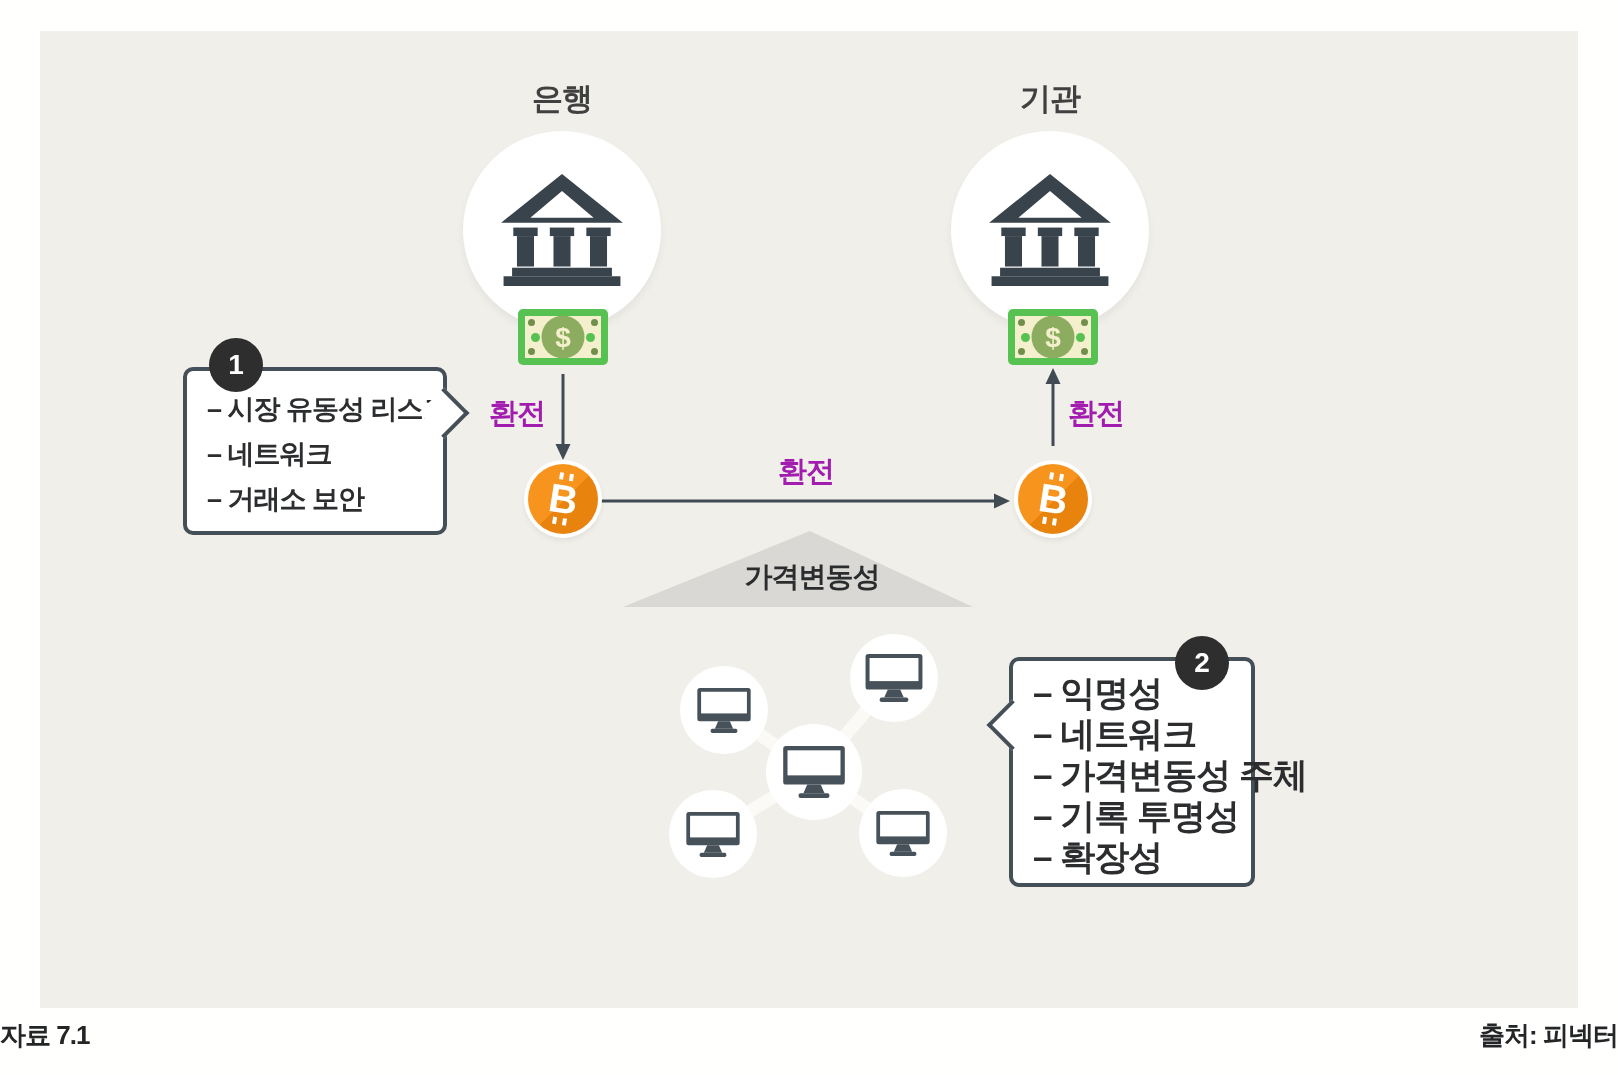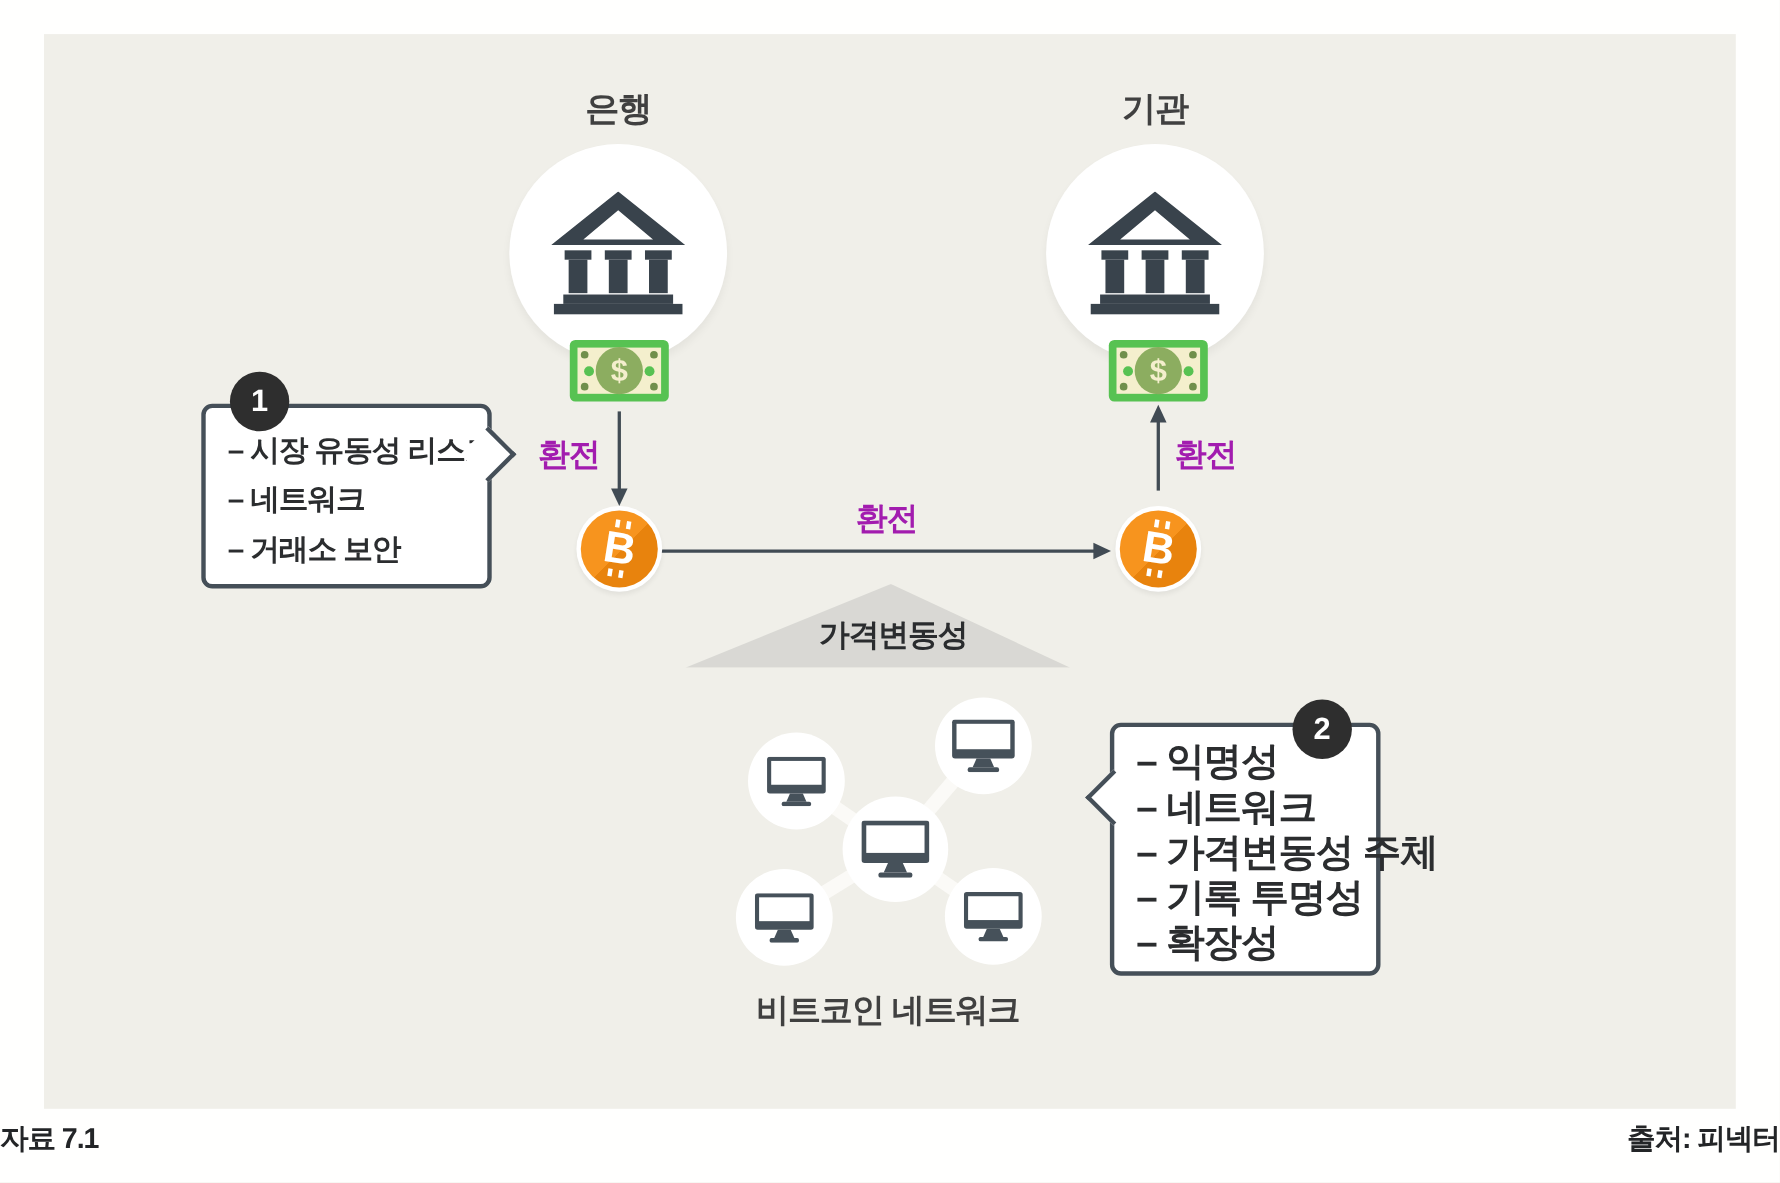--- a/index.html
+++ b/index.html
@@ -277,21 +277,20 @@
     <svg width="54" height="45" viewBox="0 0 64 54">
       <g fill="#46515a">
         <rect x="0" y="0" width="64" height="40" rx="3"></rect>
         <polygon points="25,40 39,40 43,49 21,49"></polygon>
         <rect x="16" y="49" width="32" height="5" rx="2"></rect>
       </g>
       <rect x="4.5" y="4.5" width="55" height="26" fill="#ffffff"></rect>
     </svg>
   </div>
 
-  <div class="node-label" style="left:607px; top:898px; width:400px; font-size:30px;">비트코인 네트워크</div>
 
   <div class="callout callout-1">
     <div class="tail tail-right"></div>
     <div class="line">– 시장 유동성 리스크</div>
     <div class="line">– 네트워크</div>
     <div class="line">– 거래소 보안</div>
   </div>
   <div class="badge badge-1">1</div>
 
   <div class="callout callout-2">

